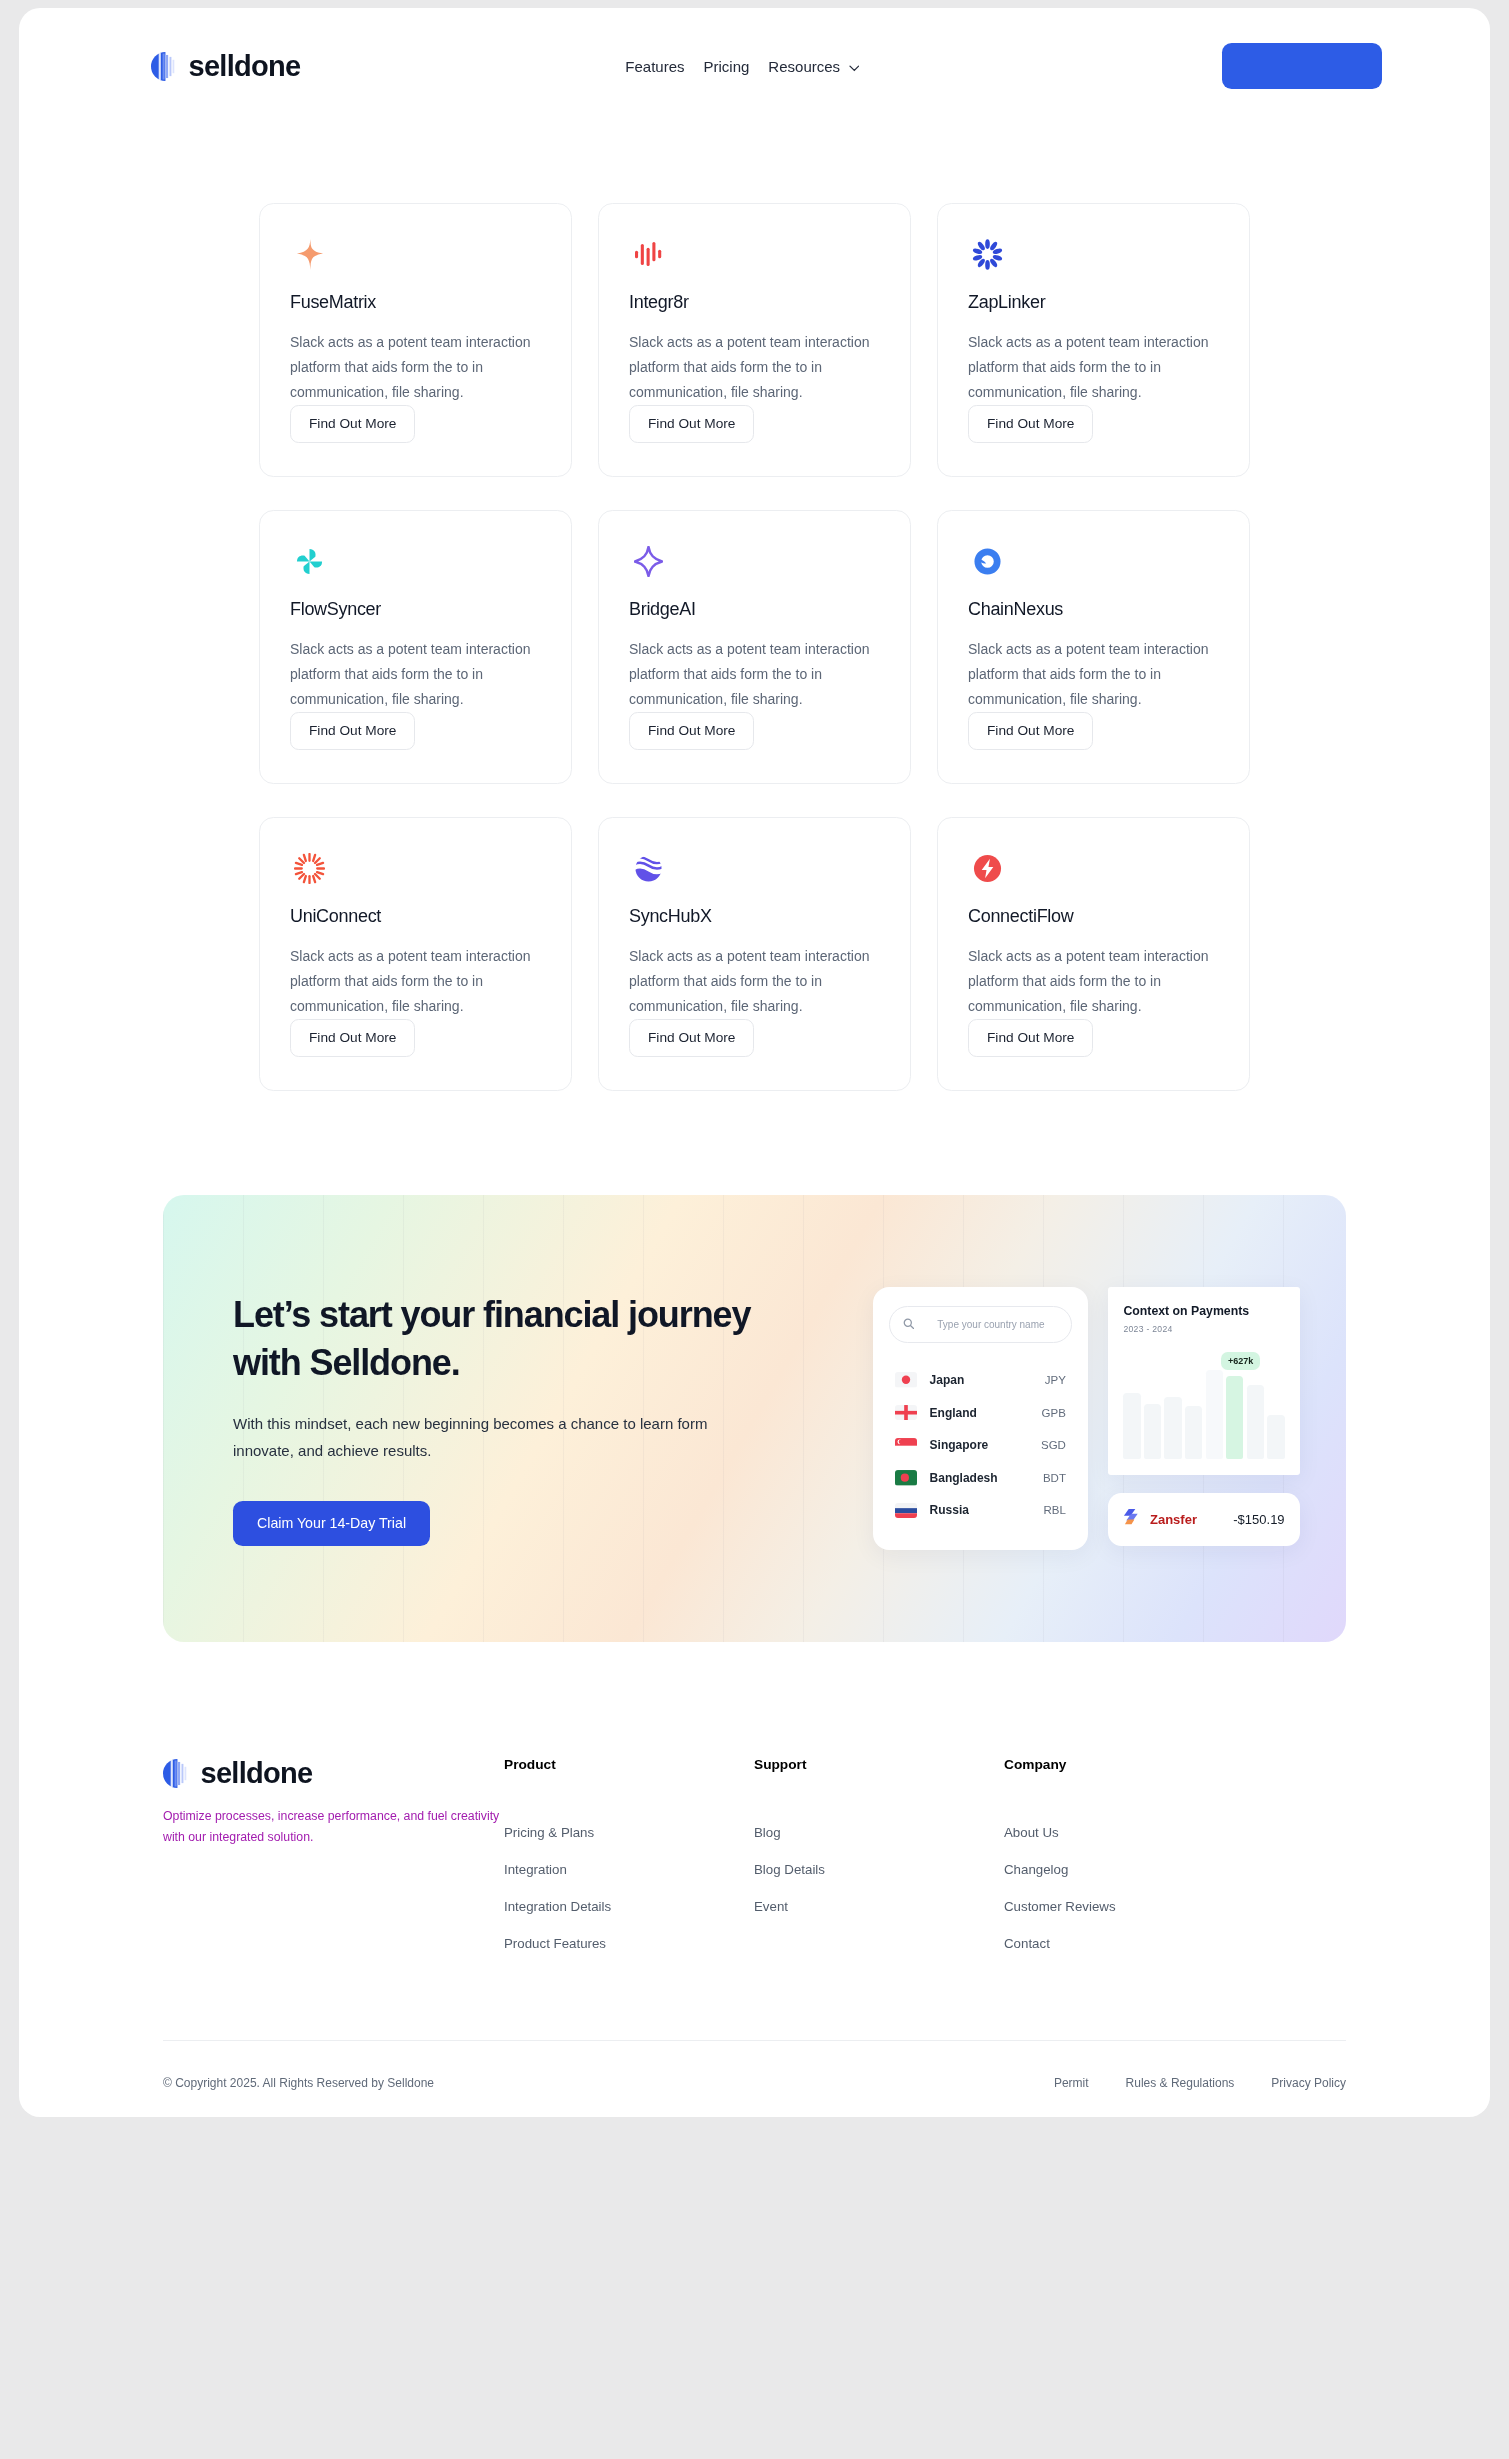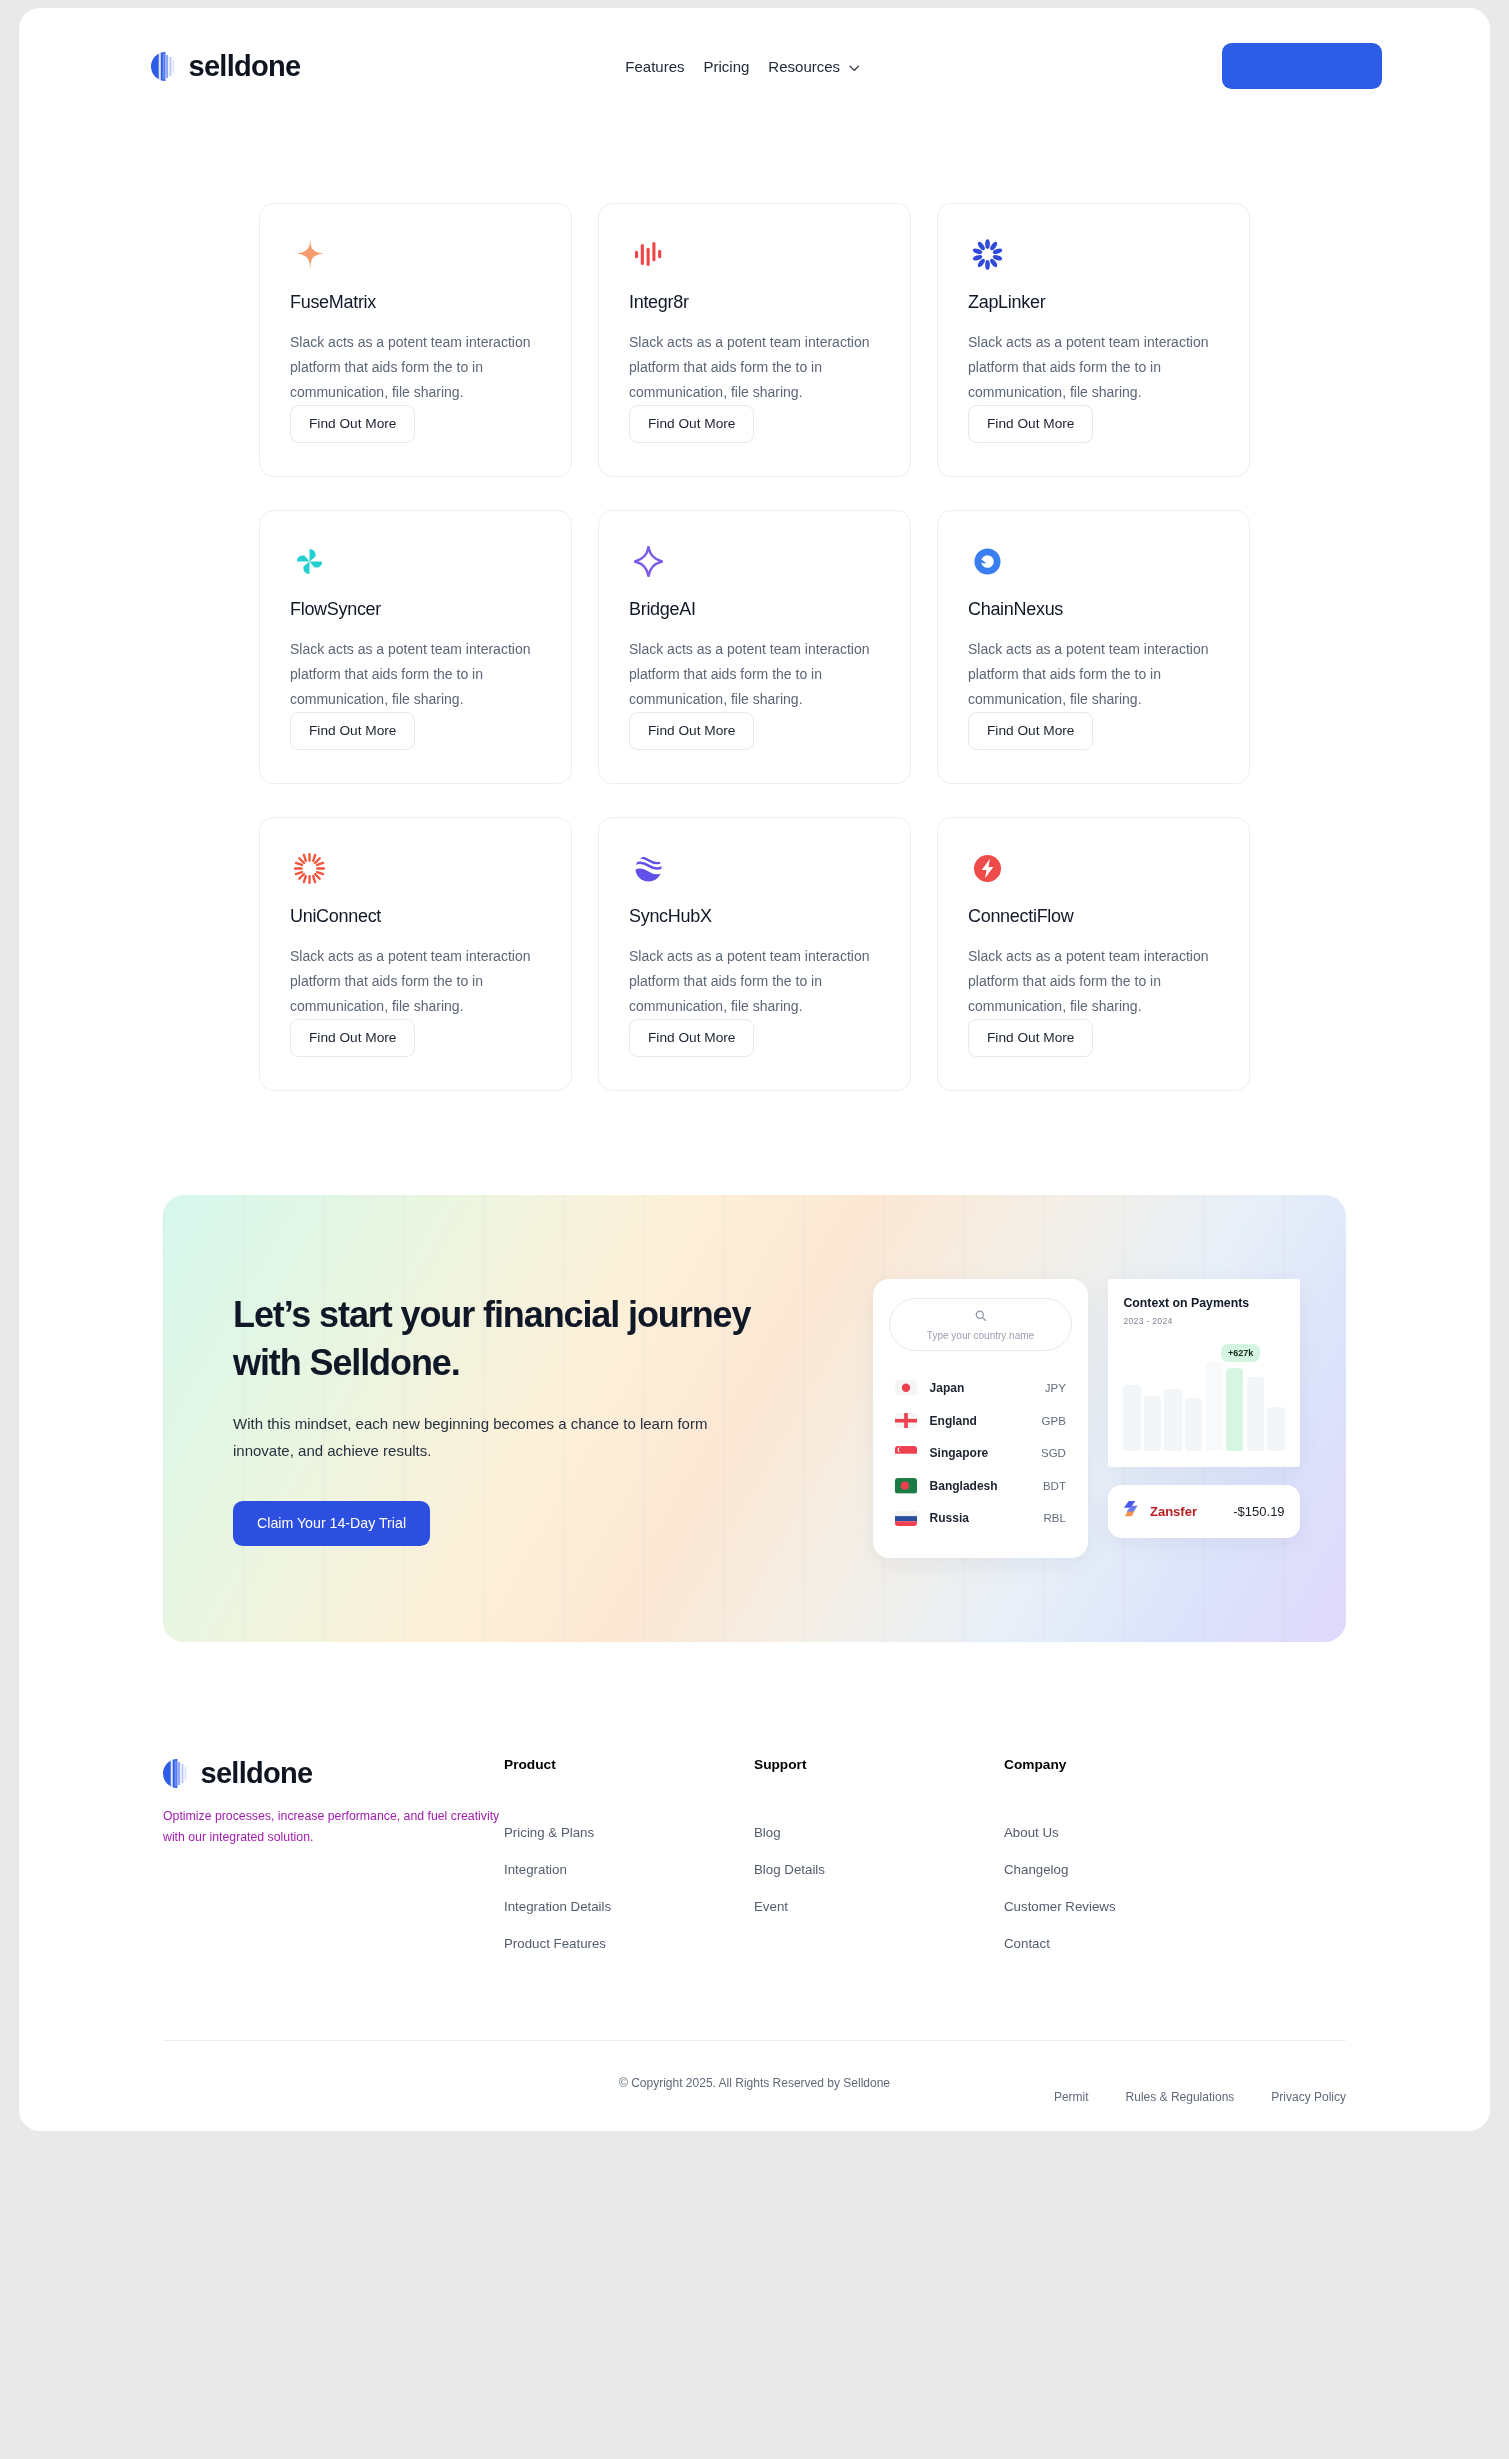--- a/index.html
+++ b/index.html
@@ -198,26 +198,25 @@
 
   
   .country-card {
     width: 215px;
     background: #fff;
     border-radius: 16.3px;
     padding: 19px 16.3px 23px;
     box-shadow: 0 5.8px 23px rgba(30,40,80,.06);
   }
   .search-box {
-    display: flex; align-items: center; gap: 5px;
+    display: flex; align-items: center; gap: 23px;
     border: 1px solid #e7e9ee;
     border-radius: 960px;
     padding: 8.6px 12.5px;
     margin-bottom: 21px;
-    flex-direction: column;
   }
   .search-ph { font-size: 10px; color: #9aa2b0; }
   .country-row {
     display: flex; align-items: center;
     padding: 8.6px 5.8px;
   }
   .flag {
     width: 22px; height: 15.4px; border-radius: 2.9px;
     flex: none; margin-right: 12.5px; overflow: hidden;
   }
@@ -273,23 +272,22 @@
   .f-col:first-of-type { margin-left: 53px; }
   .f-head {
     font-size: 13.7px; font-weight: 700; color: #000000; margin-bottom: 53px;
   }
   .f-link {
     display: block; font-size: 13.3px; color: #535d6c;
     margin-bottom: 22px; cursor: pointer; text-decoration: none;
   }
   .f-rule { height: 1px; background: #eceef1; margin: 67px 0 0; }
   .f-bottom {
-    display: flex; align-items: center;
+    display: flex; align-items: flex-end;
     padding-top: 35px;
-    flex-direction: column;
   }
   .copyright { font-size: 12px; color: #606a79; }
   .legal { margin-left: auto; display: flex; gap: 37px; }
   .legal a { font-size: 12px; color: #606a79; text-decoration: none; cursor: pointer; }
 </style>
 </head>
 <body>
 
 <div class="page">
 <div class="viewport">

